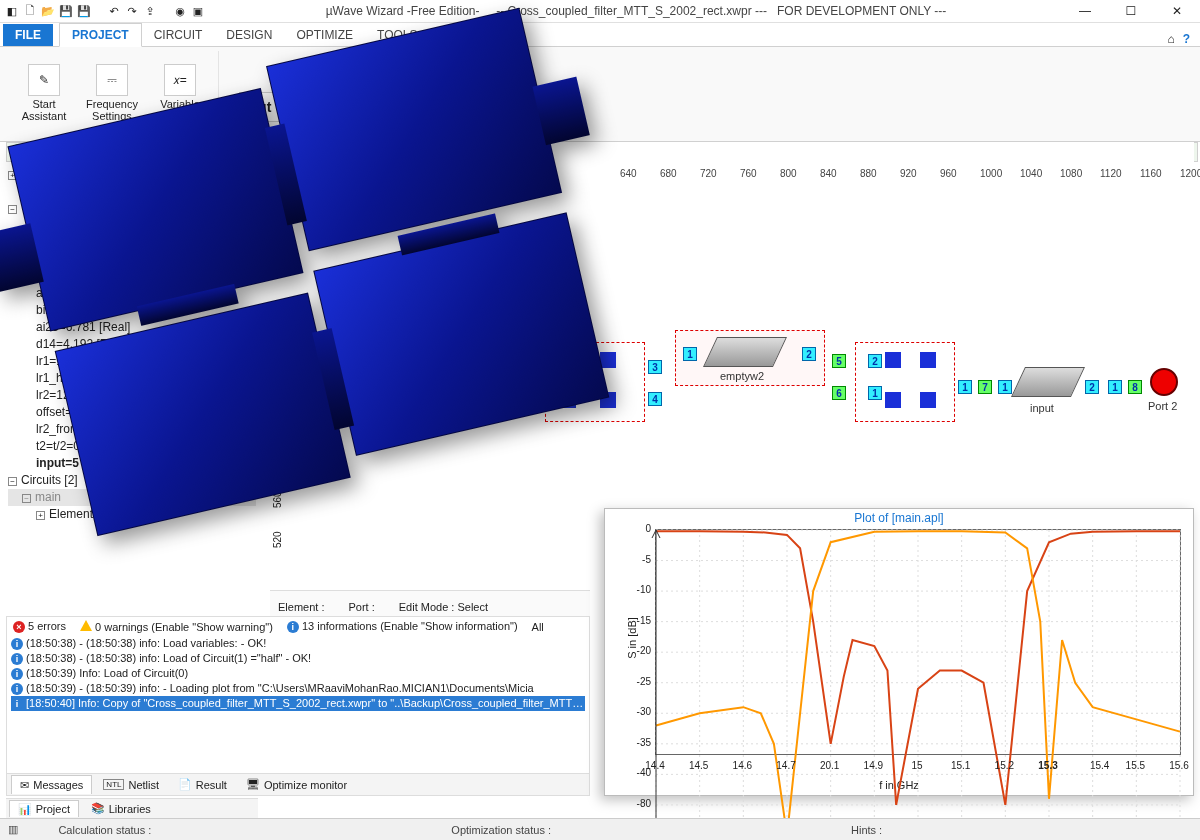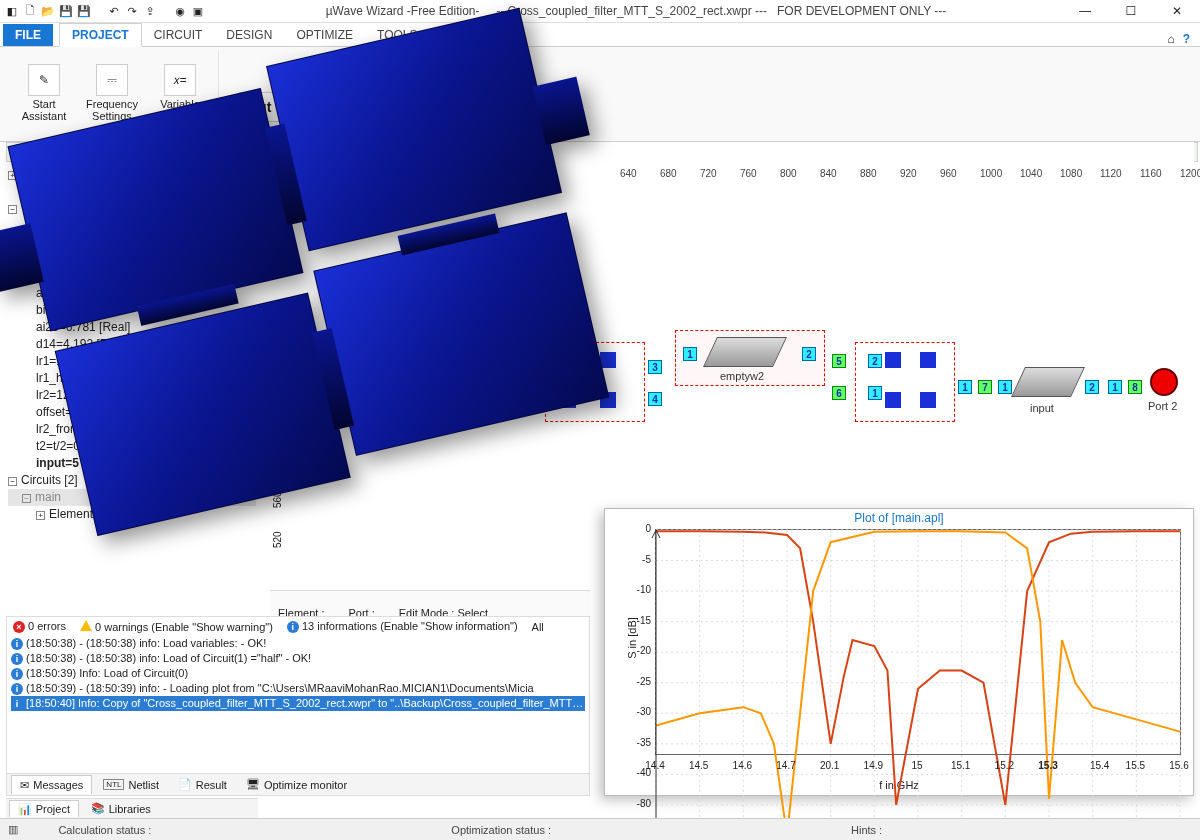--- a/index.html
+++ b/index.html
@@ -93,21 +93,21 @@
 .statusbar{position:absolute;bottom:0;left:0;right:0;height:22px;background:#f0f0f0;border-top:1px solid #ccc;display:flex;align-items:center;font-size:11px;color:#444;padding:0 8px;gap:40px;}
 .statusbar .seg{flex:0 0 auto;}
 
 
 .model3d { position:absolute; left:10px; top:60px; width:620px; height:480px; transform:rotate(-13deg); filter:drop-shadow(6px 10px 10px rgba(0,0,0,0.4)); pointer-events:none; z-index:50;}
 .model3d .cav{ position:absolute; background:linear-gradient(135deg,#1a2fd8 0%, #0a1590 50%, #04094f 100%); border:1px solid #030640;}
 .model3d .iris{ position:absolute; background:linear-gradient(#0a1590,#020530);}
 
 
 .schem-status{position:absolute;left:270px;right:610px;bottom:202px;height:26px;}
-.schem-status .row1{font-size:11px;padding:16px 8px;display:flex;gap:24px;border-top:1px solid #ddd;background:#fafafa;}
+.schem-status .row1{font-size:11px;padding:10px 8px;display:flex;gap:24px;border-top:1px solid #ddd;background:#fafafa;}
 .schem-status .row2{font-size:11px;padding:1px 4px;display:flex;gap:6px;background:#f4f4f4;}
 .schem-status .row2 .stab{padding:1px 8px;display:flex;align-items:center;gap:4px;}
 .schem-status .row2 .stab.active{background:#fff;border:1px solid #ccc;border-bottom:none;}
 
 svg.plotsvg{position:absolute;left:0;top:0;width:100%;height:100%;overflow:visible;}
 </style>
 </head>
 <body>
 
 <div class="titlebar">
@@ -316,21 +316,21 @@
       <span><span>Edit Mode :</span> <span>Select</span></span>
     </div>
     <div class="row2">
       <div class="stab active">▦ <span>Schematic</span></div>
       <div class="stab">📈 <span>Frequency response</span></div>
     </div>
   </div>
 
   <div class="msg-panel">
     <div class="toprow">
-      <span><span class="err-dot">×</span> <span>0 errors</span></span>
+      <span><span class="err-dot">×</span> <span>5 errors</span></span>
       <span><span class="warn-tri"></span> <span>0 warnings (Enable "Show warning")</span></span>
       <span><span class="info-dot">i</span> <span>13 informations (Enable "Show information")</span></span>
       <span>All</span>
     </div>
     <div class="lines" id="msg-lines">
         <div><span class="info-dot">i</span> (18:50:38) - (18:50:38)  info: Load variables:  - OK!</div>
         <div><span class="info-dot">i</span> (18:50:38) - (18:50:38)  info: Load of Circuit(1) ="half" - OK!</div>
         <div><span class="info-dot">i</span> (18:50:39)  Info: Load of Circuit(0)</div>
         <div><span class="info-dot">i</span> (18:50:39) - (18:50:39)  info:    - Loading plot from "C:\Users\MRaaviMohanRao.MICIAN1\Documents\Micia</div>
         <div class="hl"><span class="info-dot">i</span> [18:50:40]  Info: Copy of "Cross_coupled_filter_MTT_S_2002_rect.xwpr" to "..\Backup\Cross_coupled_filter_MTT_S_2</div>

